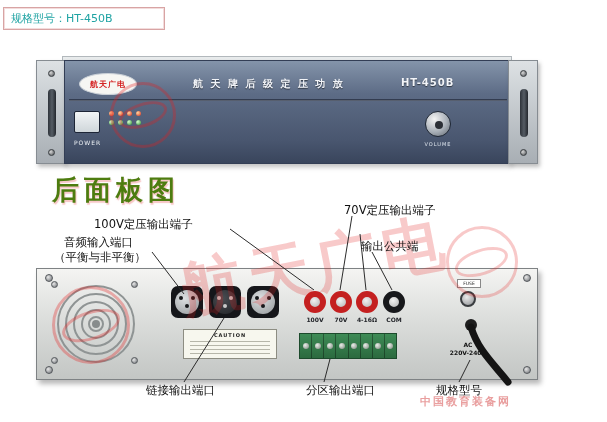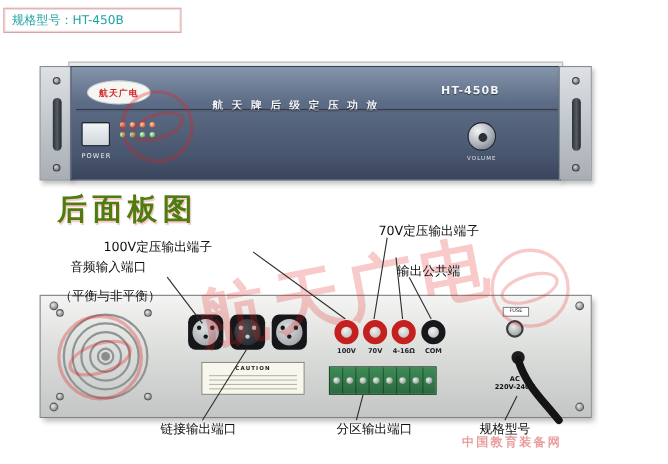--- a/index.html
+++ b/index.html
@@ -18,21 +18,21 @@
   #ear-l{left:0}#ear-r{left:472px}
   .handle{position:absolute;left:11px;top:28px;width:8px;height:48px;background:linear-gradient(90deg,#2e333a,#555c64,#23272d);border-radius:4px}
   .screw{position:absolute;left:11px;width:7px;height:7px;border-radius:50%;background:radial-gradient(circle at 35% 35%,#d8d8d8,#4c5054);border:1px solid #3a3e42}
   .screw.top{top:9px}.screw.bot{top:88px}
   #chassis-top{position:absolute;left:26px;top:0;width:450px;height:8px;background:#e9eced;border:1px solid #b2b8bc}
   #face{position:absolute;left:28px;top:4px;width:446px;height:104px;border:1px solid #333e55;
     background:linear-gradient(180deg,#8494aa 0%,#5d6c86 32%,#49566f 78%,#39455c 100%);
     box-shadow:2px 3px 5px rgba(0,0,0,.25)}
   #logo-oval{position:absolute;left:14px;top:12px;width:58px;height:22px;background:#f6f6f3;border-radius:50%;
     color:#d42222;font-size:8px;font-weight:bold;text-align:center;line-height:22px;letter-spacing:1px;border:1px solid #c9cfd6}
-  #fp-title{position:absolute;left:128px;top:28px;color:#f2f4f8;font-size:10px;font-weight:bold;letter-spacing:2px;
+  #fp-title{position:absolute;left:128px;top:16px;color:#f2f4f8;font-size:10px;font-weight:bold;letter-spacing:2px;
     text-shadow:0 1px 1px rgba(0,0,0,.55);white-space:nowrap}
   #fp-model{position:absolute;left:336px;top:16px;color:#f2f4f8;font-size:10px;font-weight:bold;letter-spacing:1px;
     text-shadow:0 1px 1px rgba(0,0,0,.55)}
   #fp-groove{position:absolute;left:4px;top:38px;width:438px;height:2px;background:rgba(18,24,38,.55);border-bottom:1px solid rgba(255,255,255,.18)}
   #fp-display{position:absolute;left:9px;top:50px;width:26px;height:22px;background:linear-gradient(#f2f5f6,#cfd6da);border:1px solid #1d2536;border-radius:2px}
   #fp-leds{position:absolute;left:44px;top:50px;display:grid;grid-template-columns:repeat(4,9px);grid-auto-rows:9px}
   .led{width:5px;height:5px;border-radius:50%}
   .led-r{background:radial-gradient(circle at 35% 35%,#ffd8a0,#d42a1a)}
   .led-g{background:radial-gradient(circle at 35% 35%,#d8ffd0,#2a8a2a)}
   #fp-power{position:absolute;left:9px;top:78px;color:#eef2f6;font-size:6px;letter-spacing:1px}
@@ -45,21 +45,21 @@
   #sec-title{position:absolute;left:52px;top:172px;font-size:27px;font-weight:bold;color:#4d7c0f;
     letter-spacing:5px;z-index:3;text-shadow:1px 2px 1px rgba(240,150,150,.55);white-space:nowrap}
 
   
   .cl{position:absolute;color:#101010;font-size:11.5px;white-space:nowrap;z-index:7}
   #cl-100{left:94px;top:217px}
   #cl-70{left:344px;top:203px}
   #cl-46{left:351px;top:221px}
   #cl-com{left:361px;top:239px}
   #cl-audio1{left:64px;top:235px}
-  #cl-audio2{left:54px;top:262px}
+  #cl-audio2{left:54px;top:250px}
   #cl-link{left:146px;top:383px}
   #cl-zone{left:306px;top:383px}
   #cl-power{left:436px;top:383px}
 
   
   #rear{position:absolute;left:36px;top:268px;width:502px;height:112px;z-index:1;
     background:linear-gradient(180deg,#f4f4f2 0%,#dcdedc 45%,#c3c6c4 100%);
     border:1px solid #7e8284;box-shadow:3px 4px 5px rgba(0,0,0,.28)}
   .rscrew{position:absolute;width:8px;height:8px;border-radius:50%;border:1px solid #55595d;
     background:radial-gradient(circle at 35% 35%,#e9e9e9,#6a6e72)}

